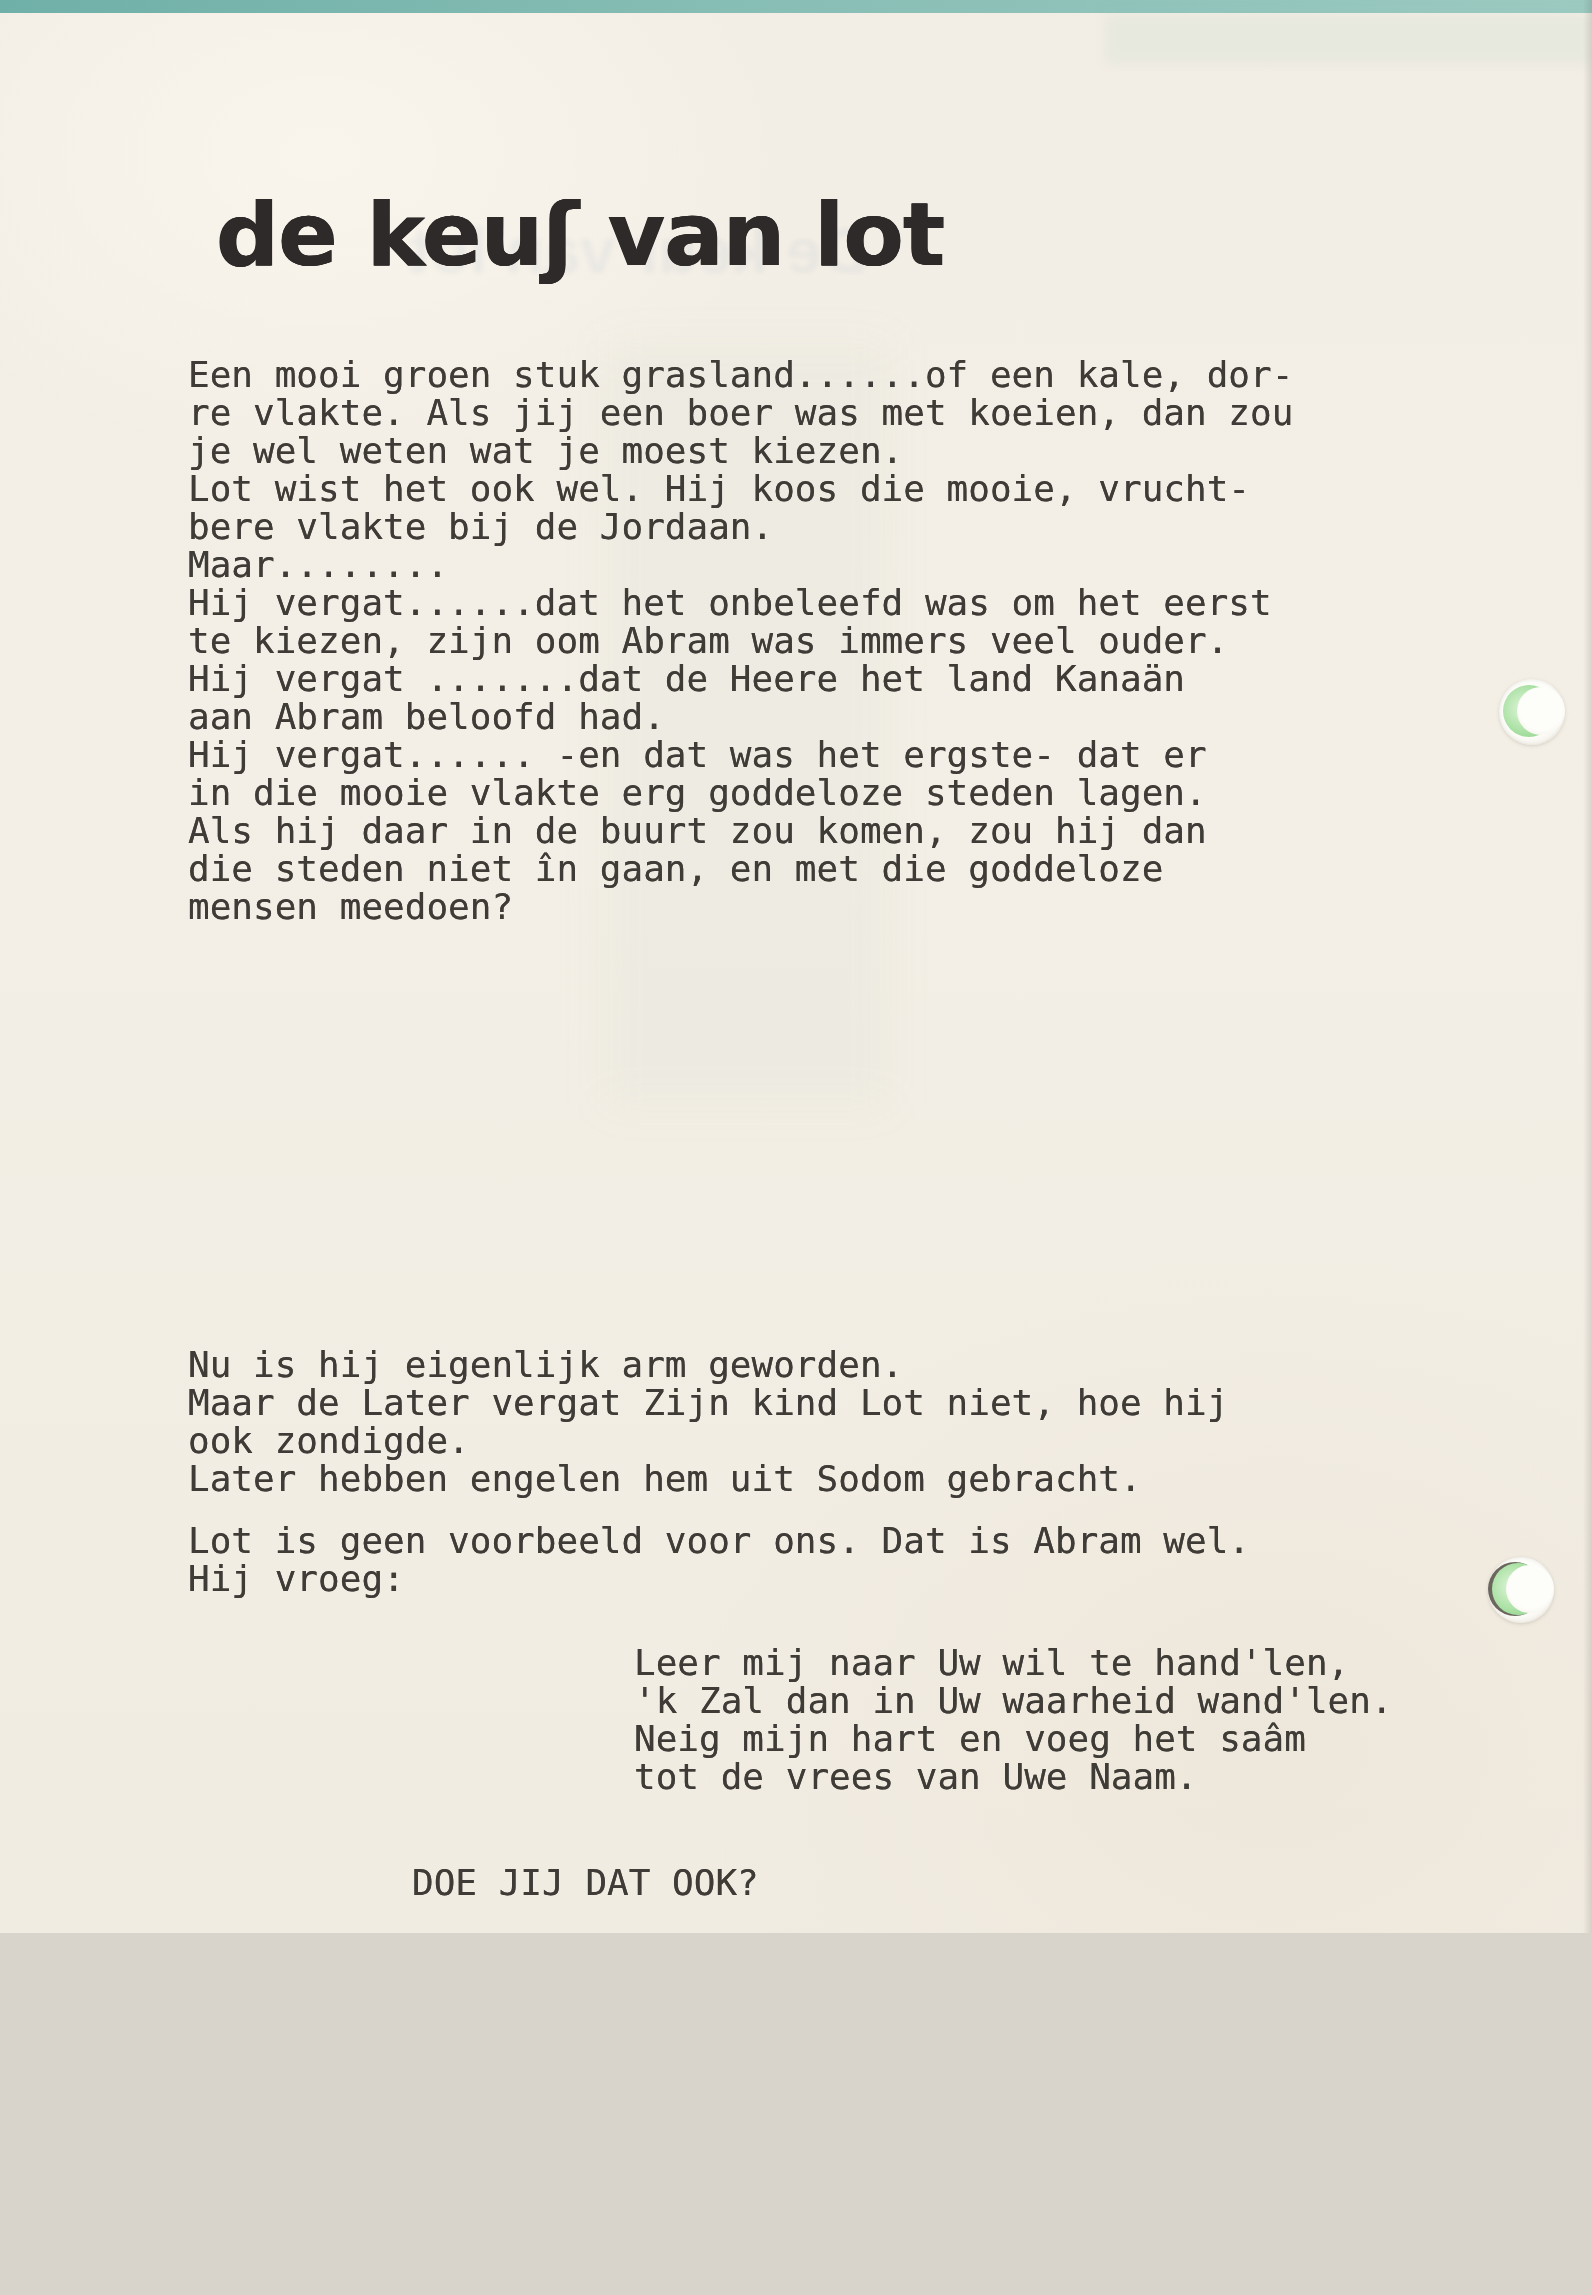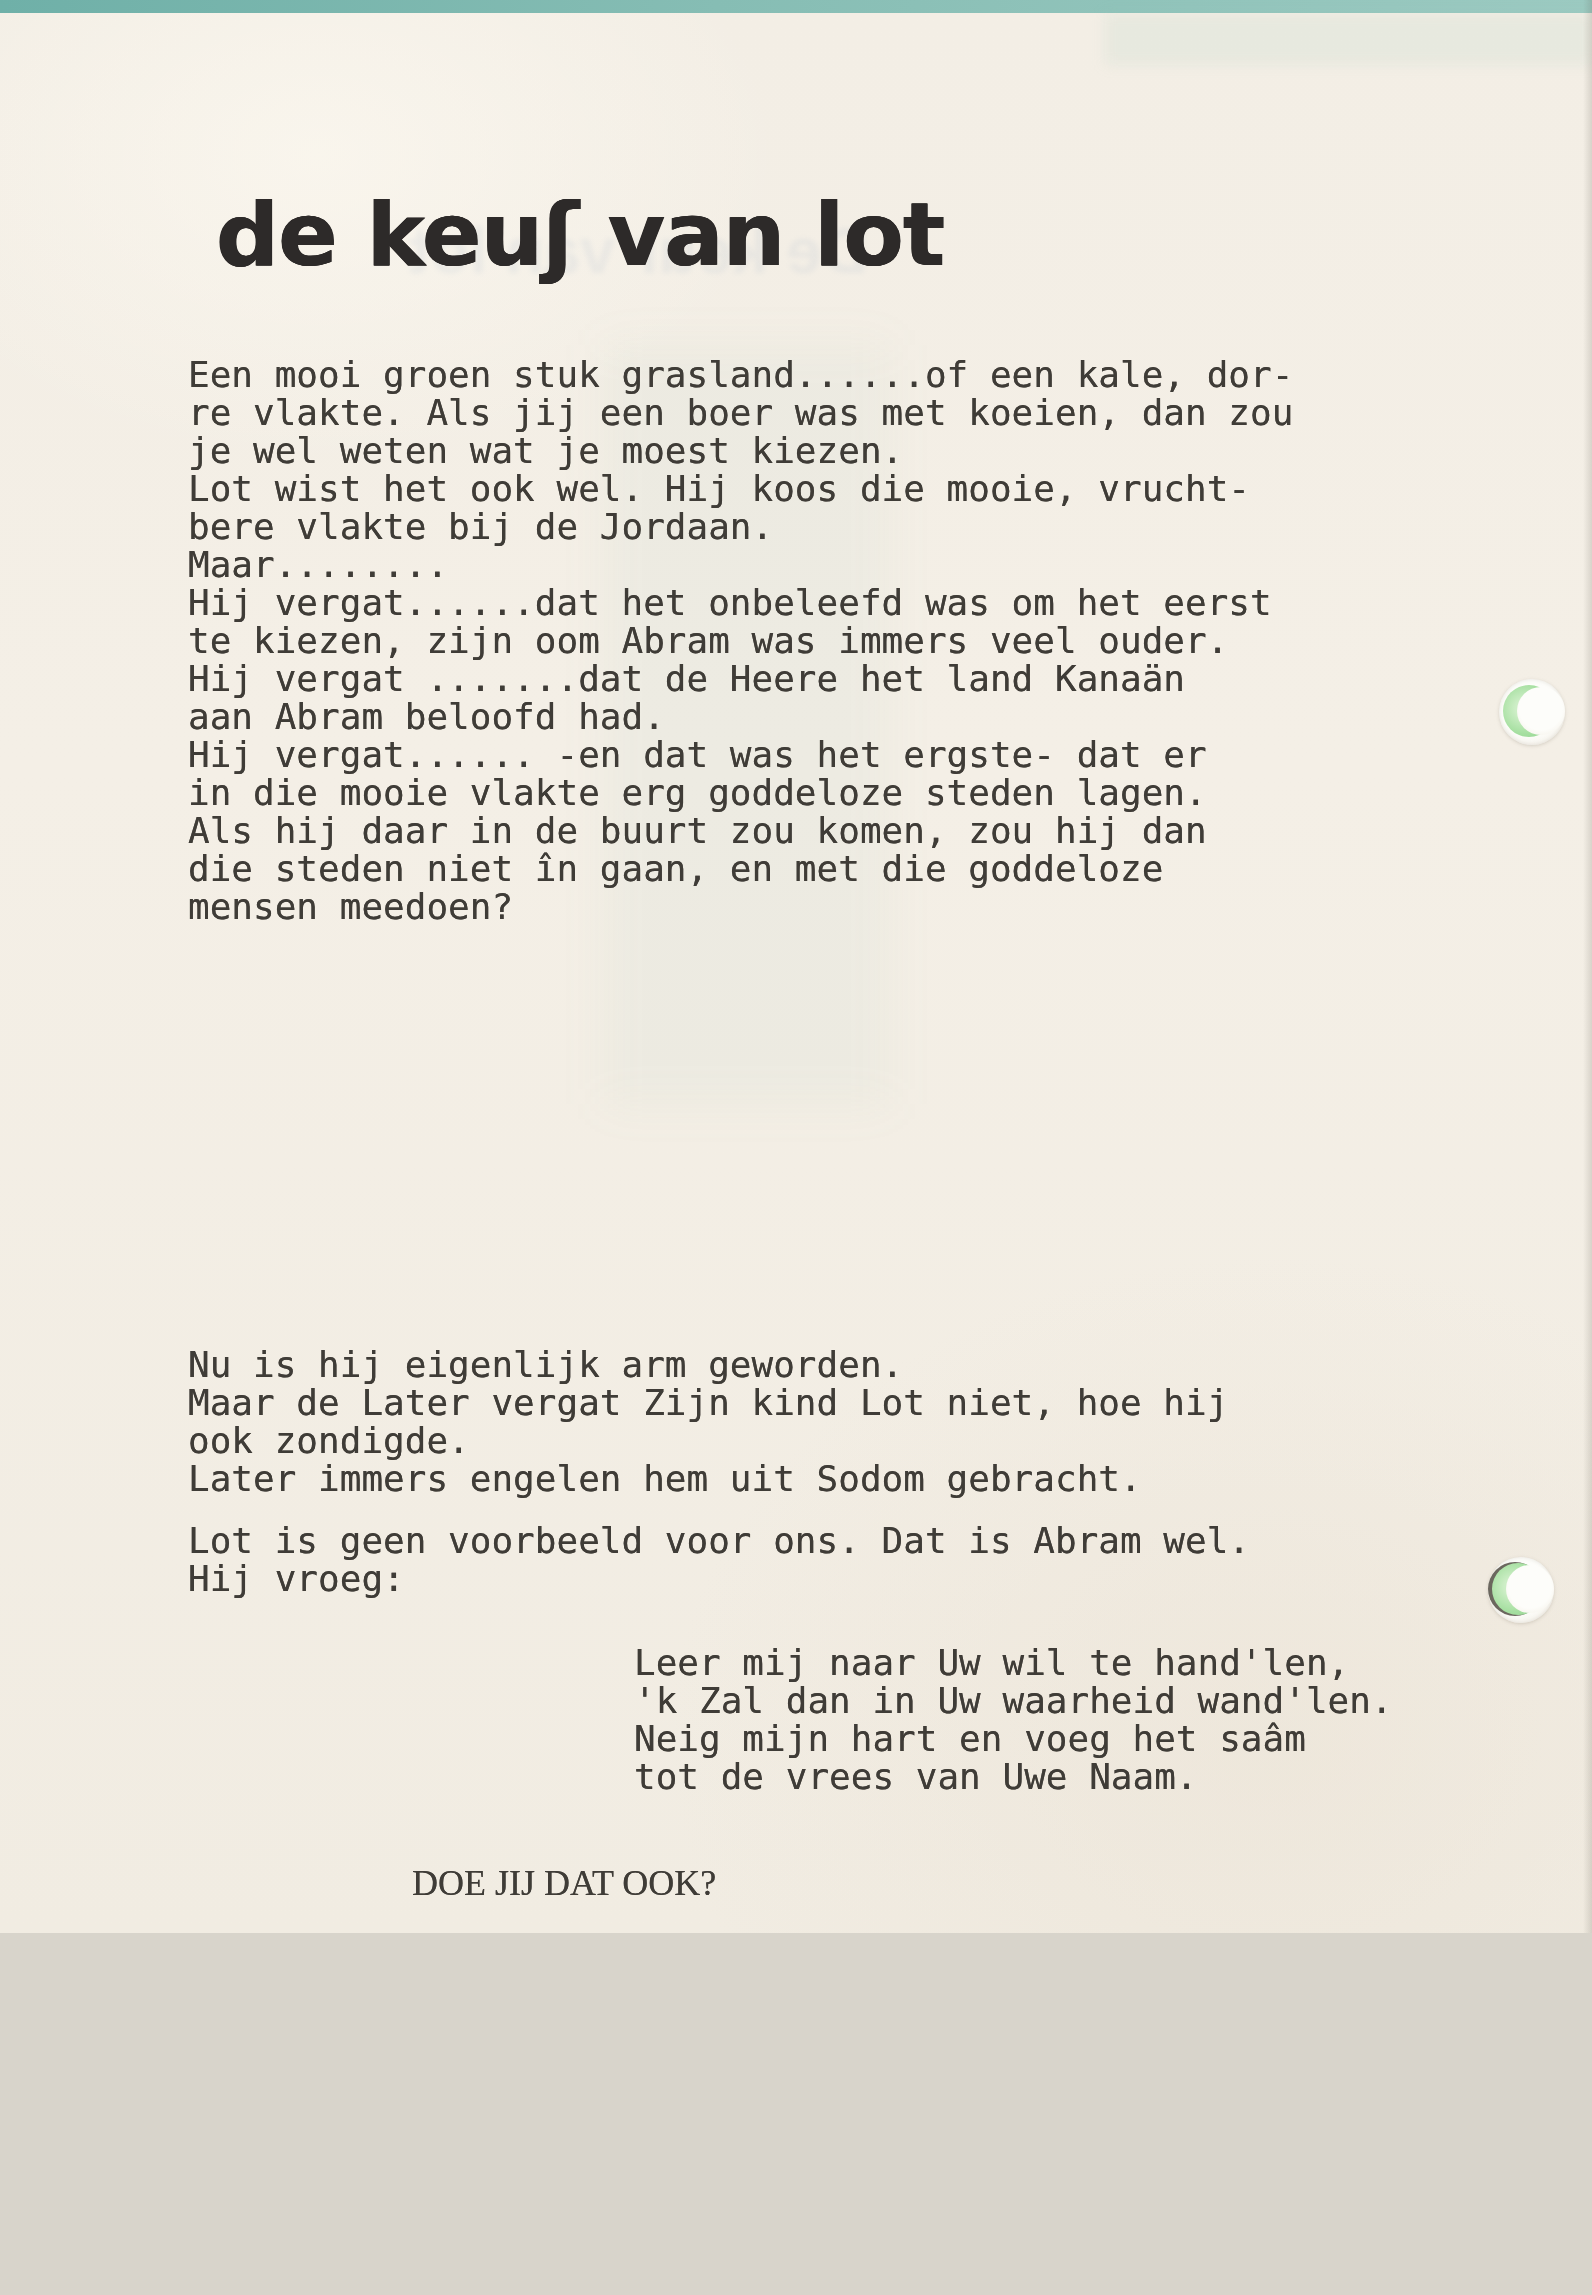--- a/index.html
+++ b/index.html
@@ -42,21 +42,21 @@
     line-height:38px;
     color:#3f3c37;
     white-space:pre;
     text-shadow:0 0 0.6px rgba(63,60,55,0.85);
   }
   .para1{left:188px;top:356px;}
   .para2{left:188px;top:1063px;}
   .para3{left:188px;top:1332px;margin-top:14px;}
   .para4{left:188px;top:1522px;}
   .poem{left:634px;top:1644px;}
-  .question{left:412px;top:1864px;font-family:Liberation Serif, serif;}
+  .question{left:412px;top:1864px;}
   .page-number{left:255px;top:2106px;}
   .hole{
     position:absolute;width:66px;height:66px;border-radius:50%;
     background:radial-gradient(circle at 45% 40%, #fdfdfa 55%, #efeae0 100%);
     box-shadow:0 0.9px 3.5px rgba(120,110,95,0.25), inset 0 0 4.3px rgba(120,110,95,0.18);
   }
   .hole .shadow-crescent{
     position:absolute;left:0px;top:5.2px;width:54px;height:54px;border-radius:50%;
     background:#6b675e;
   }
@@ -124,21 +124,21 @@
   <div class="right-edge"></div>
 
   <div class="ghost ghost-title">De keur van lot</div>
   <div class="ghost-mid"></div>
 
   <div class="doc-title">de keuʃ van lot</div>
 
   <div class="text-block para1"><div class="line">Een mooi groen stuk grasland......of een kale, dor-</div><div class="line">re vlakte. Als jij een boer was met koeien, dan zou</div><div class="line">je wel weten wat je moest kiezen.</div><div class="line">Lot wist het ook wel. Hij koos die mooie, vrucht-</div><div class="line">bere vlakte bij de Jordaan.</div><div class="line">Maar........</div><div class="line">Hij vergat......dat het onbeleefd was om het eerst</div><div class="line">te kiezen, zijn oom Abram was immers veel ouder.</div><div class="line">Hij vergat .......dat de Heere het land Kanaän</div><div class="line">aan Abram beloofd had.</div><div class="line">Hij vergat...... -en dat was het ergste- dat er</div><div class="line">in die mooie vlakte erg goddeloze steden lagen.</div><div class="line">Als hij daar in de buurt zou komen, zou hij dan</div><div class="line">die steden niet în gaan, en met die goddeloze</div><div class="line">mensen meedoen?</div></div>
 
 
-  <div class="text-block para3"><div class="line">Nu is hij eigenlijk arm geworden.</div><div class="line">Maar de Later vergat Zijn kind Lot niet, hoe hij</div><div class="line">ook zondigde.</div><div class="line">Later immers engelen hem uit Sodom gebracht.</div></div>
+  <div class="text-block para3"><div class="line">Nu is hij eigenlijk arm geworden.</div><div class="line">Maar de Later vergat Zijn kind Lot niet, hoe hij</div><div class="line">ook zondigde.</div><div class="line">Later hebben engelen hem uit Sodom gebracht.</div></div>
 
   <div class="text-block para4"><div class="line">Lot is geen voorbeeld voor ons. Dat is Abram wel.</div><div class="line">Hij vroeg:</div></div>
 
   <div class="text-block poem"><div class="line">Leer mij naar Uw wil te hand'len,</div><div class="line">'k Zal dan in Uw waarheid wand'len.</div><div class="line">Neig mijn hart en voeg het saâm</div><div class="line">tot de vrees van Uwe Naam.</div></div>
 
   <div class="text-block question">DOE JIJ DAT OOK?</div>
 
   <div class="hole hole1">
     <div class="ring-green"></div>
     <div class="ring-cover"></div>

